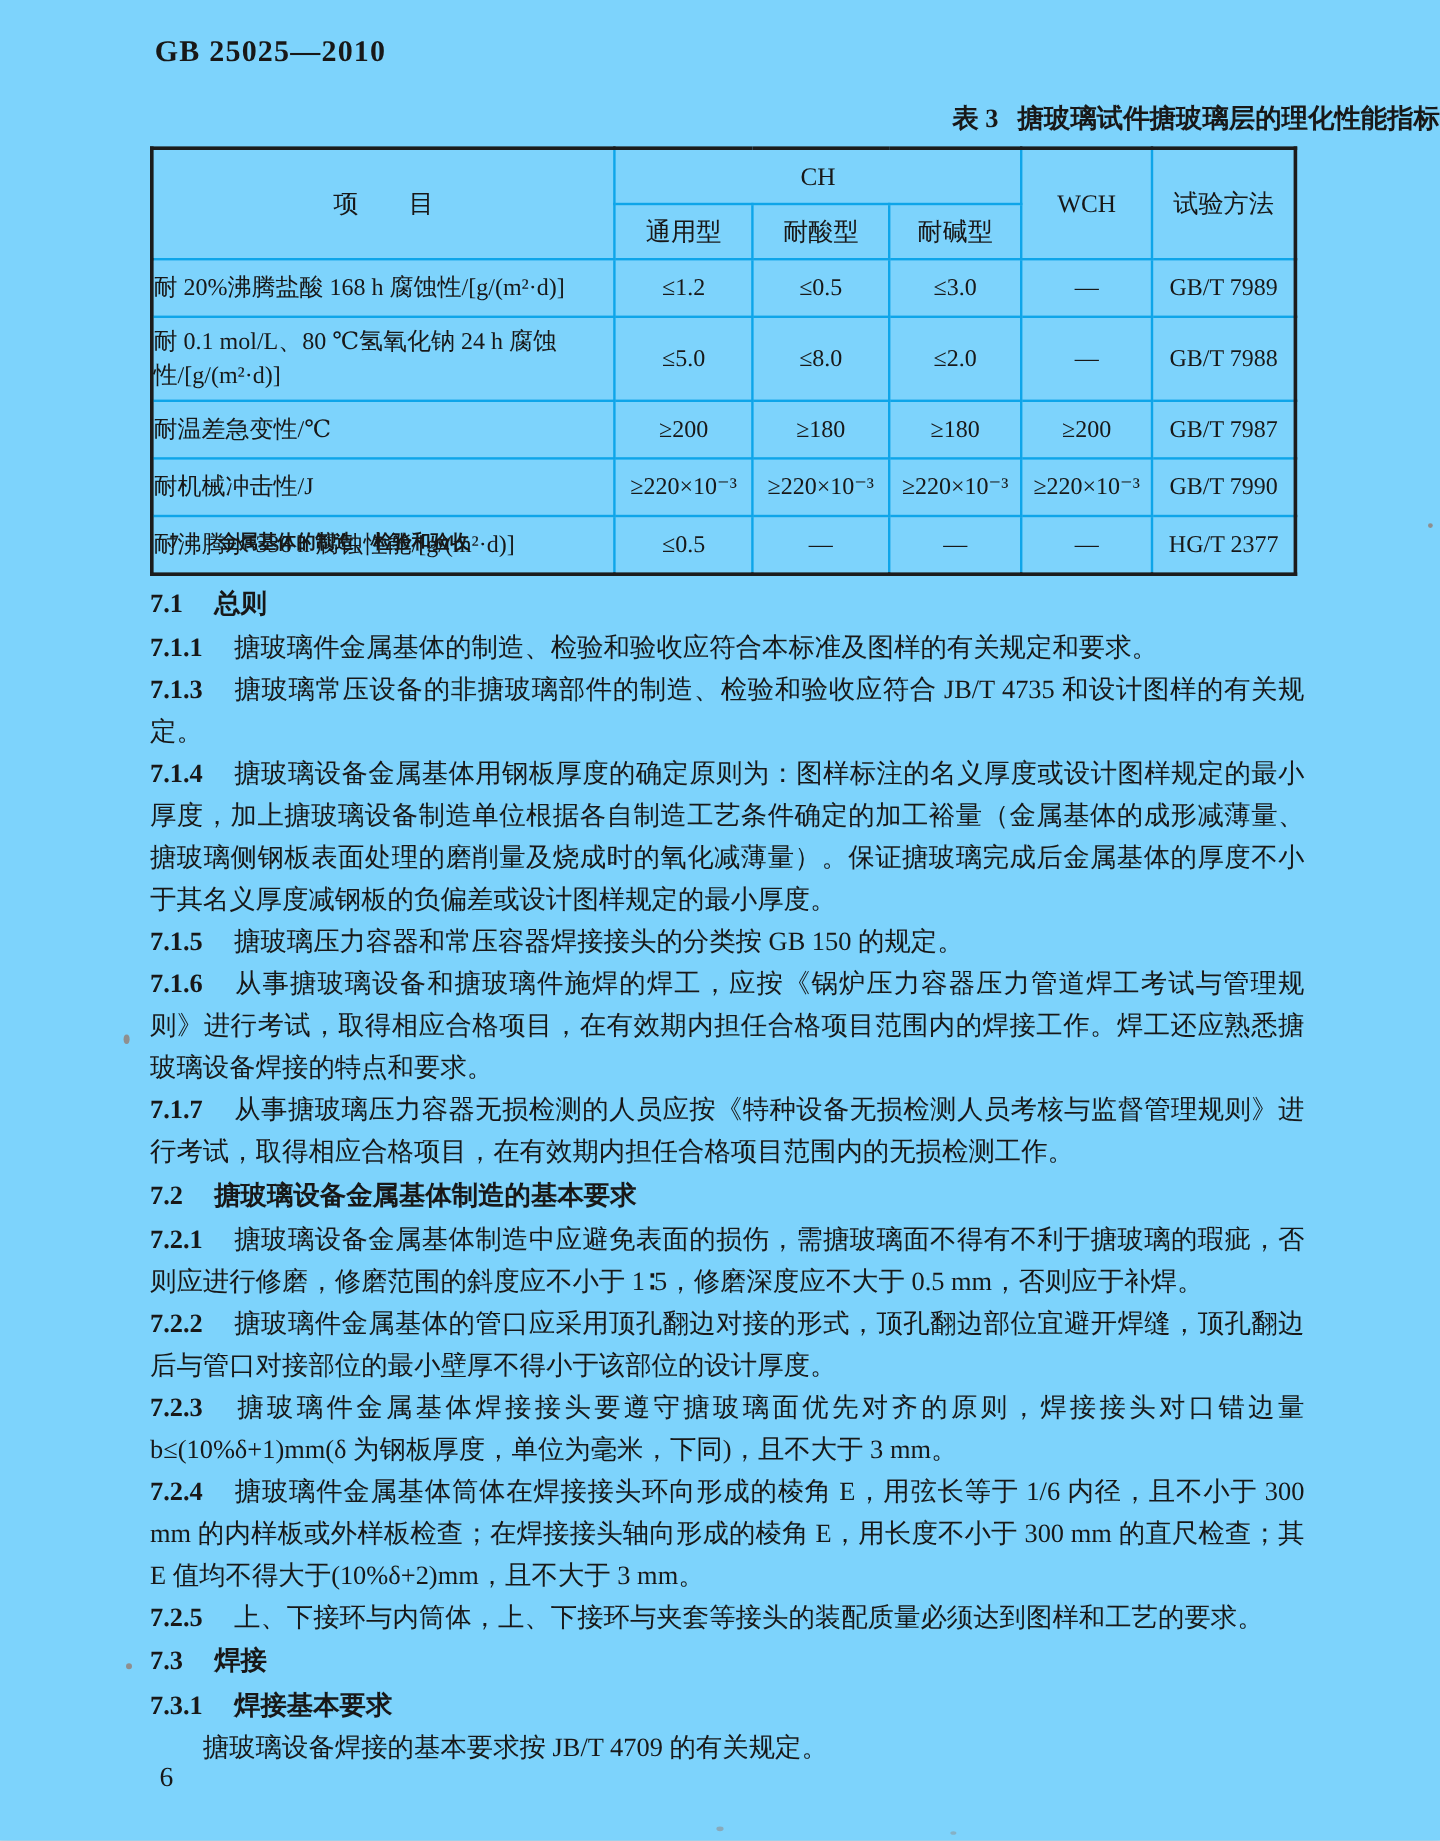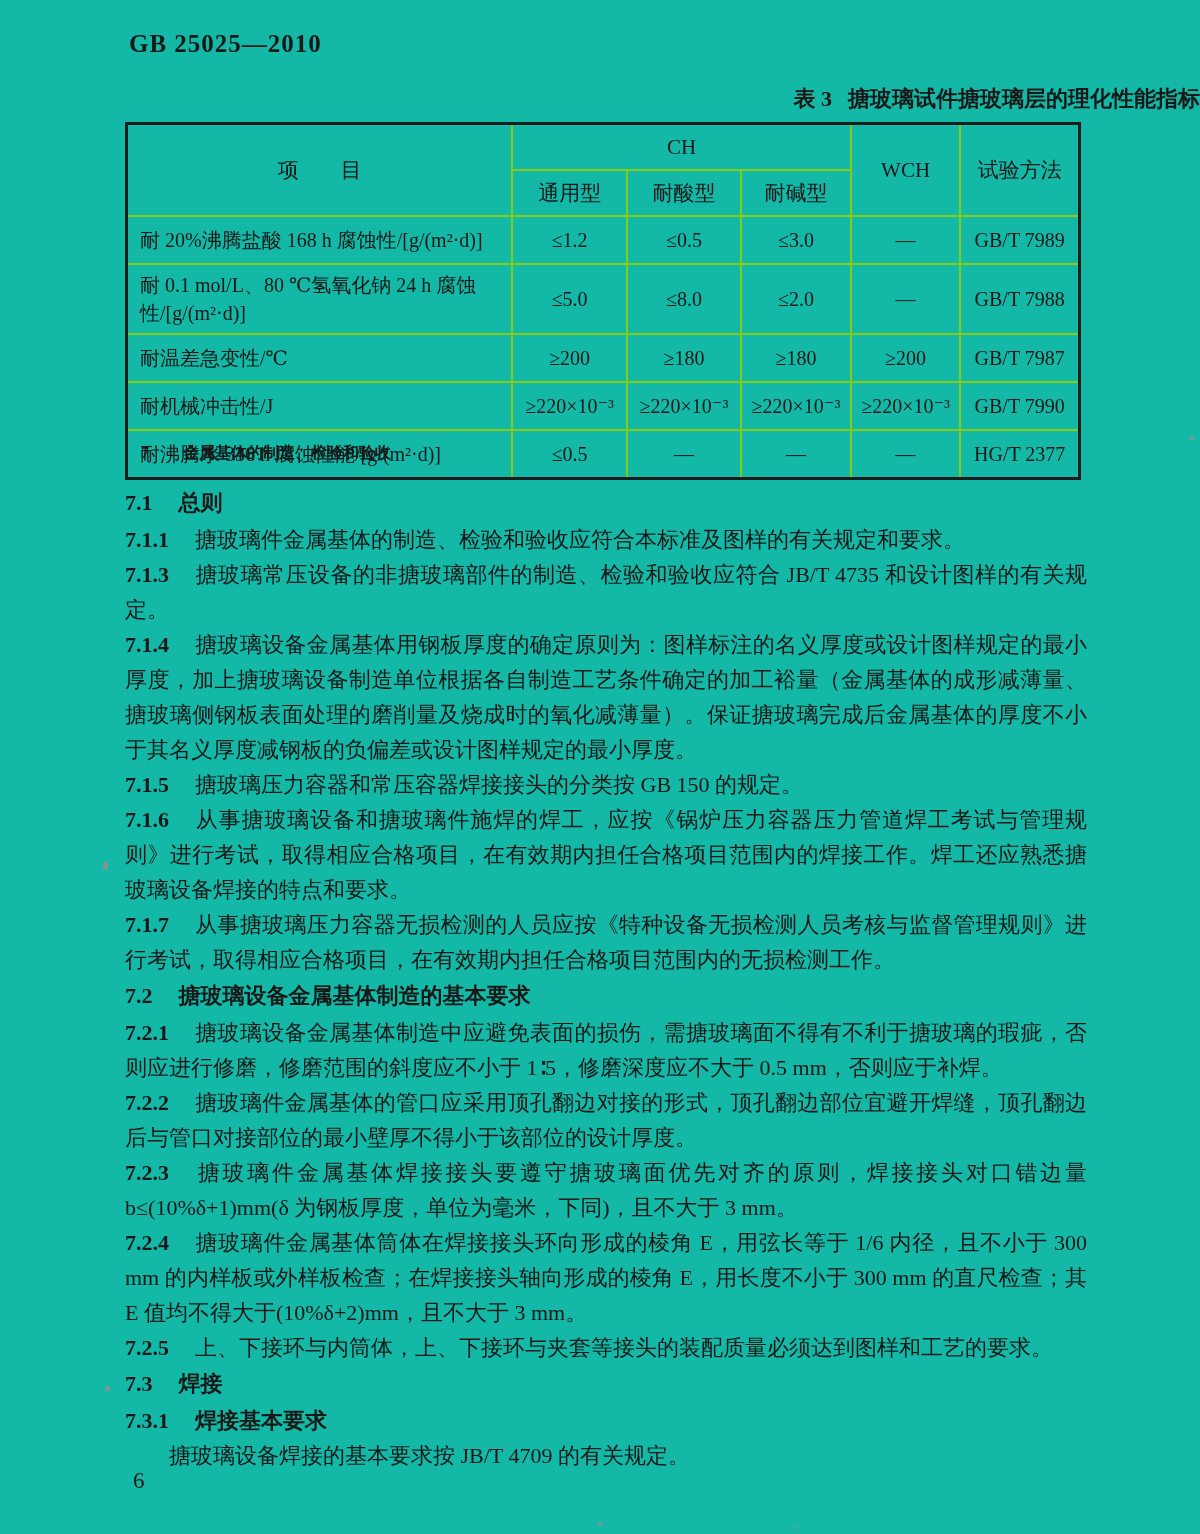--- a/index.html
+++ b/index.html
@@ -1,19 +1,19 @@
 <!DOCTYPE html>
 <html><head>
 <meta charset="utf-8">
 <style>
   html,body{margin:0;padding:0;background:#e9e9e9;}
   .page{
     position:relative;
     width:1200px;height:1534px;
-    background:#14b8a6;
+    background:#7dd3fc;
     font-family:"Liberation Serif","DejaVu Serif",serif;
     color:#181818;
     overflow:hidden;
     box-shadow:0 0 6px rgba(0,0,0,.25);
     margin:0 auto;
   }
   .std-number{
     position:absolute;left:129px;top:30px;
     font-size:25px;font-weight:bold;letter-spacing:1px;
   }
@@ -21,27 +21,27 @@
     position:absolute;left:0;top:84px;width:100%;
     text-align:right;font-size:22px;font-weight:bold;
   }
   .cap-gap{display:inline-block;width:16px;}
   table.props{
     position:absolute;left:125px;top:122px;width:956px;
     border-collapse:collapse;table-layout:fixed;
     font-size:20px;border:3px solid #1c1c1c;
   }
   table.props th,table.props td{
-    border:2px solid #84cc16;
+    border:2px solid #0ea5e9;
     text-align:center;vertical-align:middle;
     padding:6px 4px;font-weight:normal;
     line-height:28px;
   }
   table.props thead th{height:32px;font-size:21px;}
-  table.props td.item{text-align:left;padding-left:12px;padding-right:8px;}
+  table.props td.item{text-align:left;padding-left:0;padding-right:8px;}
   table.props tbody td{height:34px;}
   .doc-body{
     position:absolute;left:125px;top:437px;width:962px;
     font-size:22px;
   }
   .blk{text-align:justify;line-height:35px;margin:0;}
   .blk .num{font-weight:bold;margin-right:26px;}
   .blk.h1{font-weight:bold;font-size:16px;line-height:32px;margin:0 0 17px 16px;}
   .blk.h1 .num{margin-right:34px;}
   .blk.h2{font-weight:bold;line-height:33px;margin:2px 0 3px 0;}

